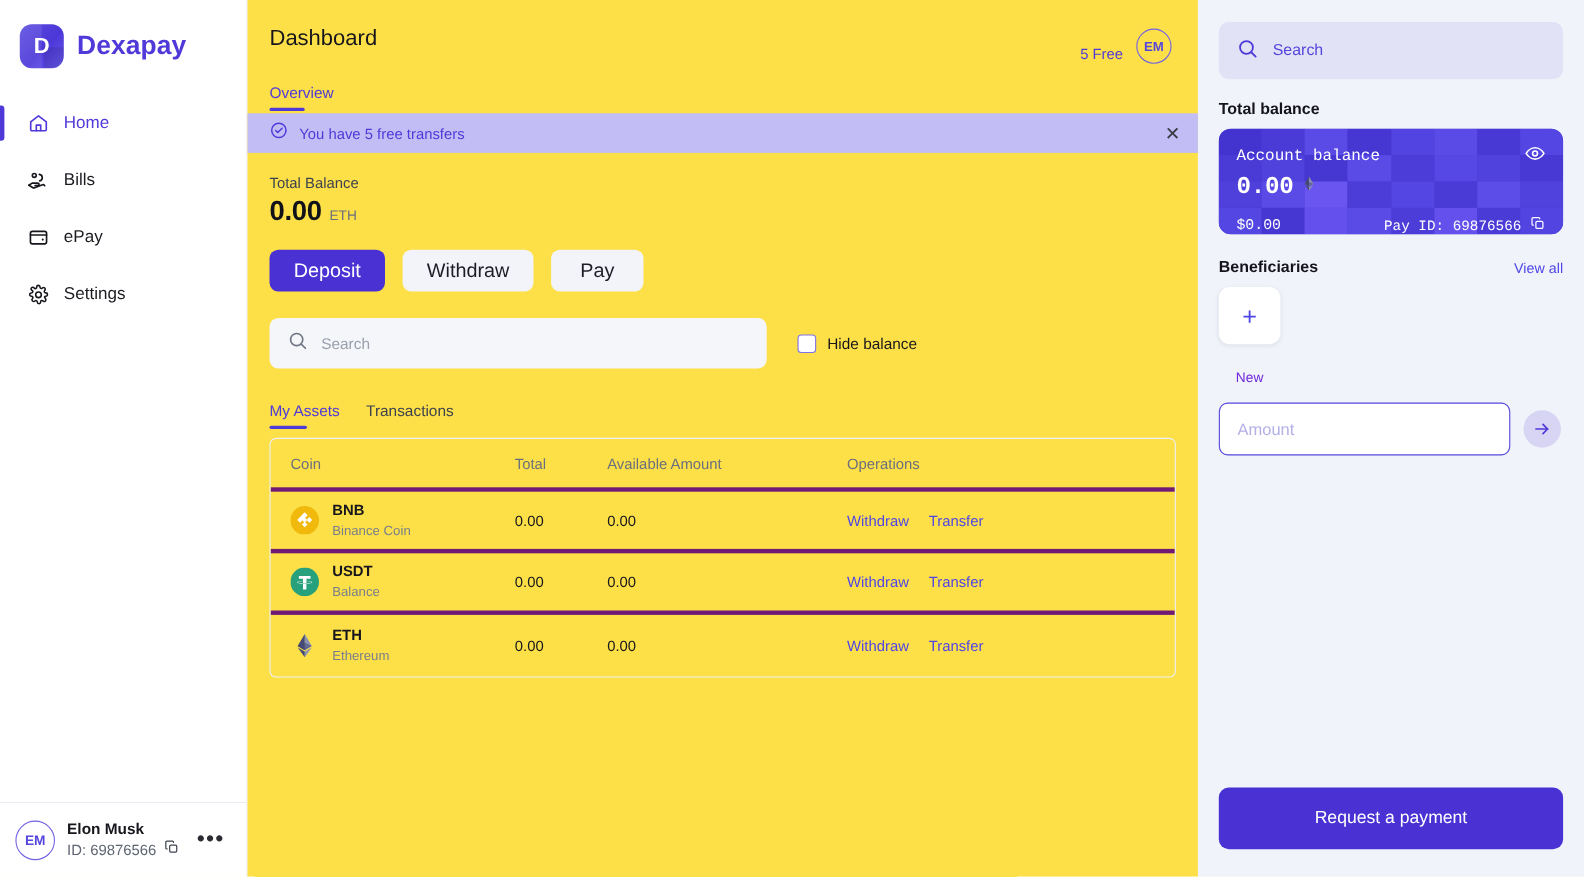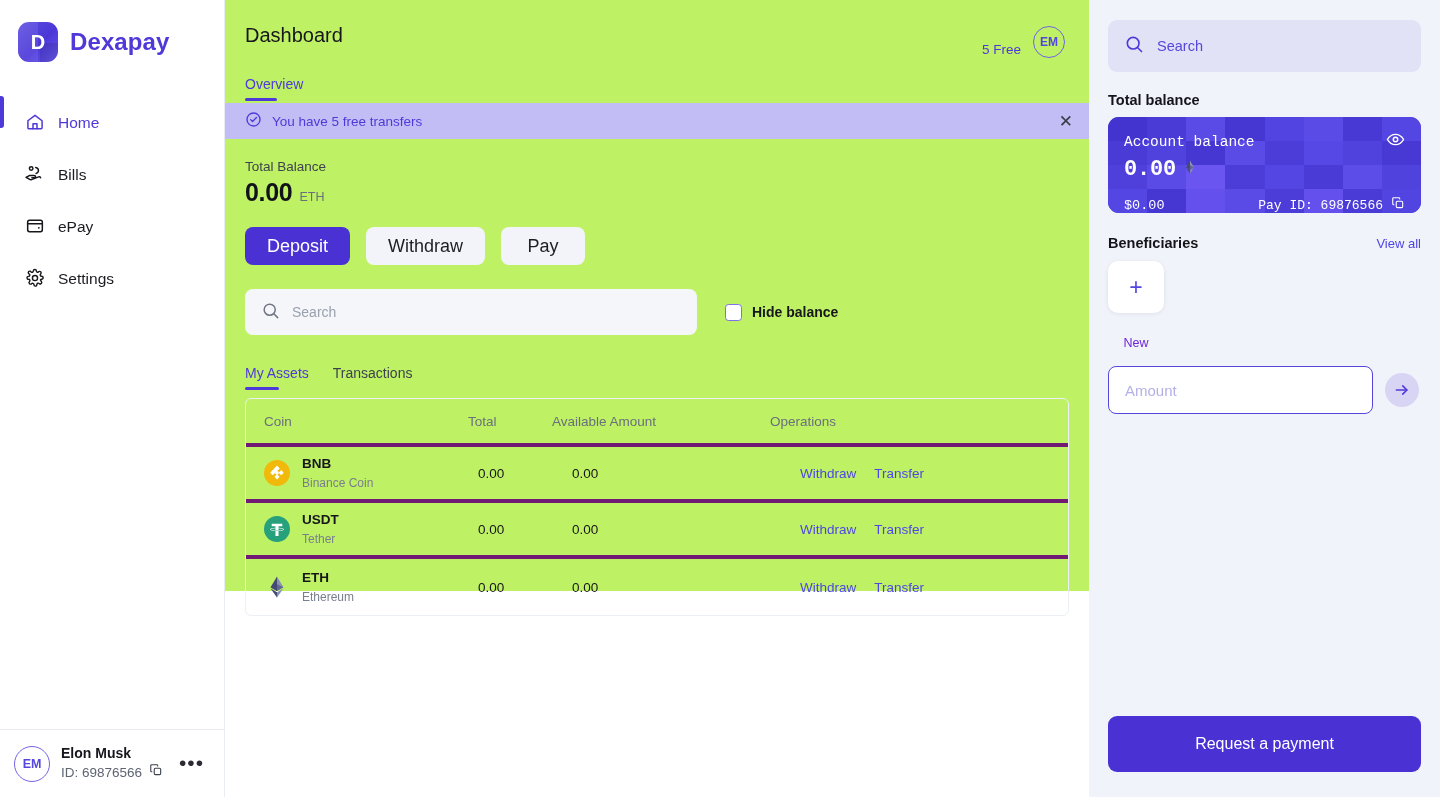--- a/index.html
+++ b/index.html
@@ -36,21 +36,21 @@
     background: rgba(0,0,0,0.10);
   }
   .brand-logo span {
     position: relative; z-index: 2; color: #fff;
     font-size: 20px; font-weight: bold; line-height: 1;
   }
   .brand-name { color: #4f39d9; font-size: 24px; font-weight: bold; letter-spacing: .1px; }
 
   .nav { margin-top: 30px; }
   .nav-item {
-    display: flex; align-items: flex-end; gap: 13px;
+    display: flex; align-items: center; gap: 13px;
     height: 40px; padding-left: 24px; position: relative;
     color: #1b1b22; font-size: 15.5px; cursor: pointer;
     margin-bottom: 0;
   }
   .nav-item + .nav-item { margin-top: 0; }
   .nav-item { margin-bottom: 0px; }
   .nav-list > .nav-item { margin-bottom: 0; }
   .nav-item.active { color: #4f39d9; }
   .nav-item.active::before {
     content: ""; position: absolute; left: 0; top: 4px;
@@ -68,21 +68,21 @@
     border: 1.3px solid #7263e4; color: #5546dd;
     display: flex; align-items: center; justify-content: center;
     font-size: 12.5px; font-weight: bold; flex: 0 0 36px;
   }
   .user-meta { line-height: 1.28; }
   .user-name { font-size: 14px; font-weight: bold; color: #16161c; }
   .user-id { font-size: 13.5px; color: #5e6472; display: flex; align-items: center; gap: 7px; }
   .dots { margin-left: auto; color: #2b2b33; font-size: 21px; letter-spacing: 1px; line-height: 0.6; cursor: pointer; padding-right: 6px;}
 
   
-  .main { width: 864px; flex: 0 0 864px; height: 591px; background: #bef264; position: relative; }
+  .main { width: 864px; flex: 0 0 864px; height: 797px; background: #fde047; position: relative; }
   .main-head {
     display: flex; align-items: flex-start; justify-content: space-between;
     padding: 24px 24px 0 20px;
   }
   .page-title { font-size: 20px; color: #16161c; font-weight: normal; }
   .head-right { display: flex; align-items: center; gap: 12px; margin-top: 2px; }
   .free-count { color: #4f39d9; font-size: 13.5px; margin-top: 15px; }
   .avatar-ring.sm { width: 32px; height: 32px; flex: 0 0 32px; font-size: 12px; }
 
   .tabs { display: flex; gap: 22px; padding: 0 0 0 20px; margin-top: 18px; }
@@ -122,35 +122,35 @@
   }
   .search-box input {
     border: none; background: transparent; outline: none; font-size: 14px;
     font-family: inherit; color: #1d1d25; width: 100%;
   }
   .search-box input::placeholder { color: #9aa0ae; }
   .chk-wrap { display: flex; align-items: center; gap: 10px; cursor: pointer; }
   .chk {
     width: 17px; height: 17px; border: 1.6px solid #7d70e8; border-radius: 3.5px; background: #fff;
   }
-  .chk-label { font-size: 14px; color: #16161c; font-weight: bold; }
+  .chk-label { font-size: 14px; color: #16161c; }
 
   .subtabs { display: flex; gap: 24px; margin-top: 30px; padding-left: 0; }
   .subtab { font-size: 14px; color: #3d424e; padding-bottom: 9px; position: relative; cursor: pointer; }
   .subtab.active { color: #4f39d9; }
   .subtab.active::after {
     content: ""; position: absolute; left: 0; bottom: 0; width: 34px; height: 3.5px;
     background: #4f39d9; border-radius: 3px;
   }
 
   .table { margin-top: 8px; width: 824px; border: 1px solid #eceff5; border-radius: 6px; overflow: hidden; }
   .trow { display: flex; align-items: center; border-bottom: 4px solid #701a75; }
   .trow:last-child { border-bottom: none; }
   .thead { height: 48px; }
-  .tbody-row { height: 56px; gap: 10px; }
+  .tbody-row { height: 56px; }
   .c-coin { width: 222px; padding-left: 18px; display: flex; align-items: center; gap: 12px; }
   .c-total { width: 84px; }
   .c-avail { width: 218px; }
   .c-ops { display: flex; gap: 18px; }
   .th { font-size: 13.5px; color: #6a6f7d; }
   .td { font-size: 13.5px; color: #16161c; }
   .coin-icon { width: 26px; height: 26px; flex: 0 0 26px; }
   .coin-name { font-size: 13.5px; font-weight: bold; color: #16161c; line-height: 1.25; }
   .coin-sub { font-size: 12px; color: #787e8c; line-height: 1.3; }
   .op-link { color: #4f46e5; font-size: 13.5px; cursor: pointer; }
@@ -398,21 +398,21 @@
         <div class="trow tbody-row">
           <div class="c-coin">
             <span class="coin-icon">
               <svg width="26" height="26" viewBox="0 0 32 32">
                 <circle cx="16" cy="16" r="16" fill="#26a17b"></circle>
                 <path fill="#fff" d="M17.9 14.6v-2h4.6V9.5H9.5v3.1h4.6v2c-3.8.2-6.6 1-6.6 1.9s2.8 1.7 6.6 1.9v6.1h3.8v-6.1c3.8-.2 6.6-1 6.6-1.9s-2.8-1.7-6.6-1.9m0 3.2v0c-.1 0-.7.1-1.9.1-1 0-1.7 0-1.9-.1v0c-3.3-.1-5.7-.7-5.7-1.4s2.4-1.3 5.7-1.4v2.3c.2 0 1 .1 1.9.1 1.2 0 1.8-.1 1.9-.1v-2.3c3.3.1 5.7.7 5.7 1.4s-2.4 1.3-5.7 1.4"></path>
               </svg>
             </span>
             <span>
               <span class="coin-name">USDT</span><br>
-              <span class="coin-sub">Tether</span>
+              <span class="coin-sub">Balance</span>
             </span>
           </div>
           <div class="c-total td">0.00</div>
           <div class="c-avail td">0.00</div>
           <div class="c-ops">
             <span class="op-link">Withdraw</span>
             <span class="op-link">Transfer</span>
           </div>
         </div>
 

